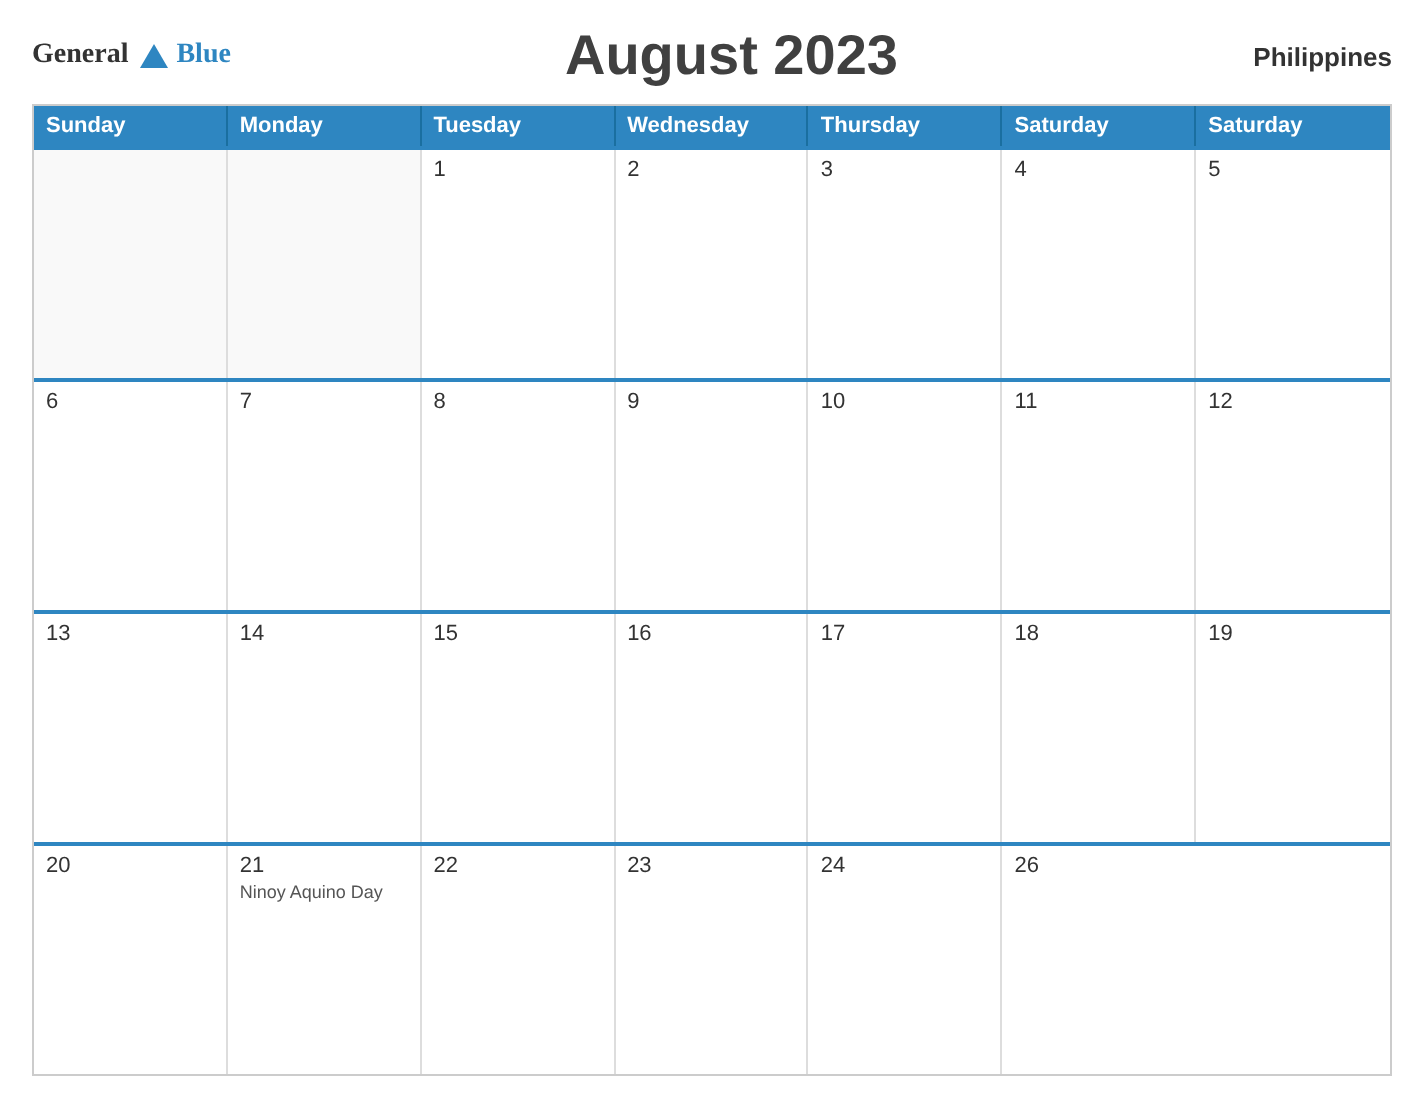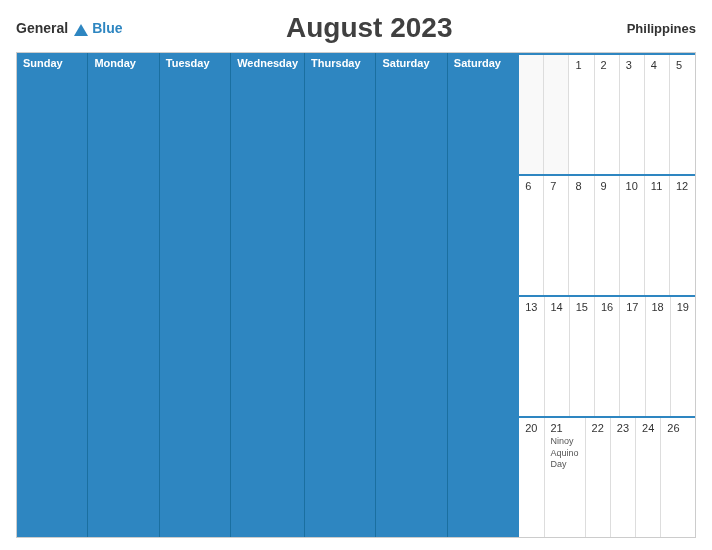--- a/index.html
+++ b/index.html
@@ -18,22 +18,23 @@
       flex-direction: column;
     }
     .header {
       display: flex;
       align-items: center;
       justify-content: space-between;
       margin-bottom: 8px;
     }
     .logo {
       display: flex;
-      align-items: flex-end;
+      align-items: center;
       gap: 4px;
+      font-family: Liberation Serif, serif;
     }
     .logo-text-general {
       font-size: 14px;
       font-weight: bold;
       color: #333;
     }
     .logo-text-blue {
       font-size: 14px;
       font-weight: bold;
       color: #2e86c1;
@@ -59,21 +60,21 @@
       text-align: right;
       min-width: 80px;
       font-weight: bold;
     }
     .calendar {
       flex: 1;
       border: 1px solid #ccc;
       border-collapse: collapse;
       width: 100%;
       display: flex;
-      flex-direction: row;
+      flex-direction: column;
     }
     .cal-header {
       display: grid;
       grid-template-columns: repeat(7, 1fr);
       background: #2e86c1;
     }
     .cal-header-cell {
       color: #fff;
       font-size: 11px;
       font-weight: bold;

